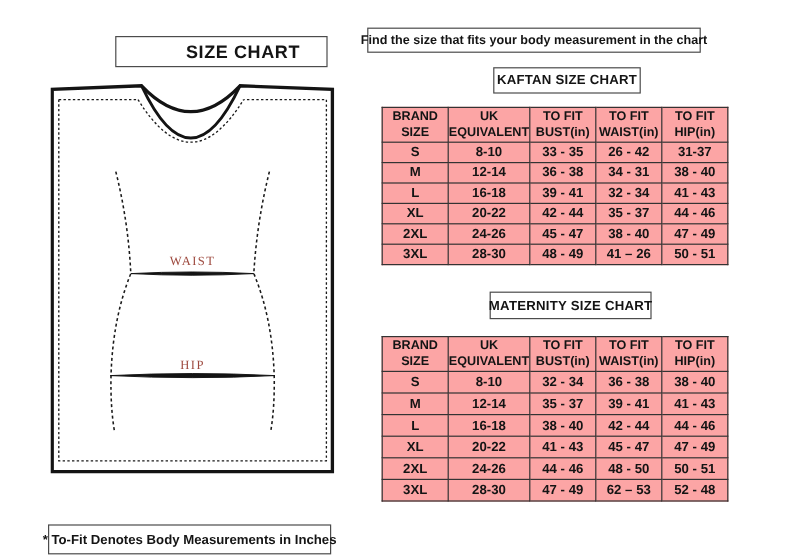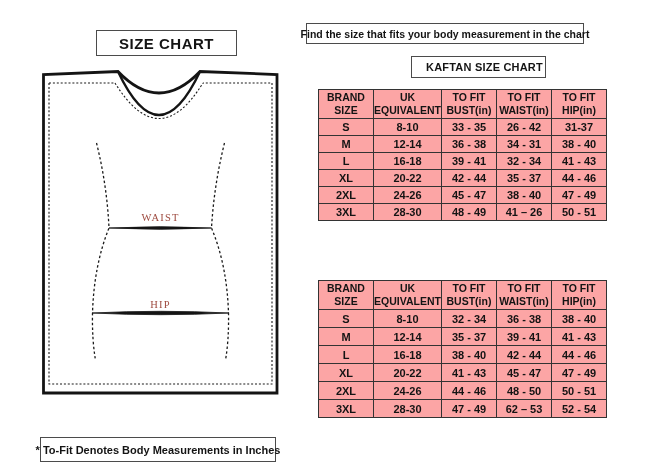--- a/index.html
+++ b/index.html
@@ -5,24 +5,24 @@
   html,body { margin:0; padding:0; background:#fff; }
   .page {
     position:relative; width:658px; height:466px; background:#ffffff;
     font-family:"Liberation Sans", sans-serif; overflow:hidden;
   }
   .box {
     position:absolute; border:1px solid #4b4b4b; background:#fff;
     display:flex; align-items:center; justify-content:center;
     font-weight:bold; color:#141414; white-space:nowrap;
   }
-  .title-box   { left:96px;  top:30px;  width:139px; height:24px; font-size:15px; letter-spacing:.5px; }
+  .title-box   { left:96px;  top:30px;  width:139px; height:24px; font-size:15px; letter-spacing:.5px;padding-left:36px; }
   .note-box    { left:40px;  top:415px; width:234px; height:23px; font-size:11px;margin-top:22px; }
   .instruction-box { left:306px; top:23px; width:276px; height:19px; font-size:10.5px; }
-  .table-title { font-size:11px; letter-spacing:.2px;padding-left:12px; }
+  .table-title { font-size:11px; letter-spacing:.2px; }
   .kaftan-title    { left:411px; top:56px;  width:121px; height:20px; }
   .maternity-title { left:408px; top:243px; width:133px; height:21px; }
   .garment { position:absolute; left:42px; top:70px; width:237px; height:326px; }
   table.size-table {
     position:absolute; left:318px; border-collapse:collapse; table-layout:fixed;
     background:#fca5a5;
   }
   .kaftan-table    { top:89px; }
   .maternity-table { top:280px; }
   .size-table th, .size-table td {
@@ -125,20 +125,21 @@
         <tr>
           <td>3XL</td>
           <td>28-30</td>
           <td>48 - 49</td>
           <td>41 – 26</td>
           <td>50 - 51</td>
         </tr>
       </tbody>
   </table>
 
+  <div class="box table-title maternity-title">MATERNITY SIZE CHART</div>
 
   <table class="size-table maternity-table">
     <colgroup>
       <col style="width:55px">
         <col style="width:68px">
         <col style="width:55px">
       <col style="width:55px">
         <col style="width:55px">
     </colgroup>
     <thead>
@@ -184,18 +185,18 @@
           <td>24-26</td>
           <td>44 - 46</td>
           <td>48 - 50</td>
           <td>50 - 51</td>
         </tr>
         <tr>
           <td>3XL</td>
           <td>28-30</td>
           <td>47 - 49</td>
           <td>62 – 53</td>
-          <td>52 - 54</td>
+          <td>52 - 48</td>
         </tr>
       </tbody>
   </table>
 
 </div>
 
 </body></html>

